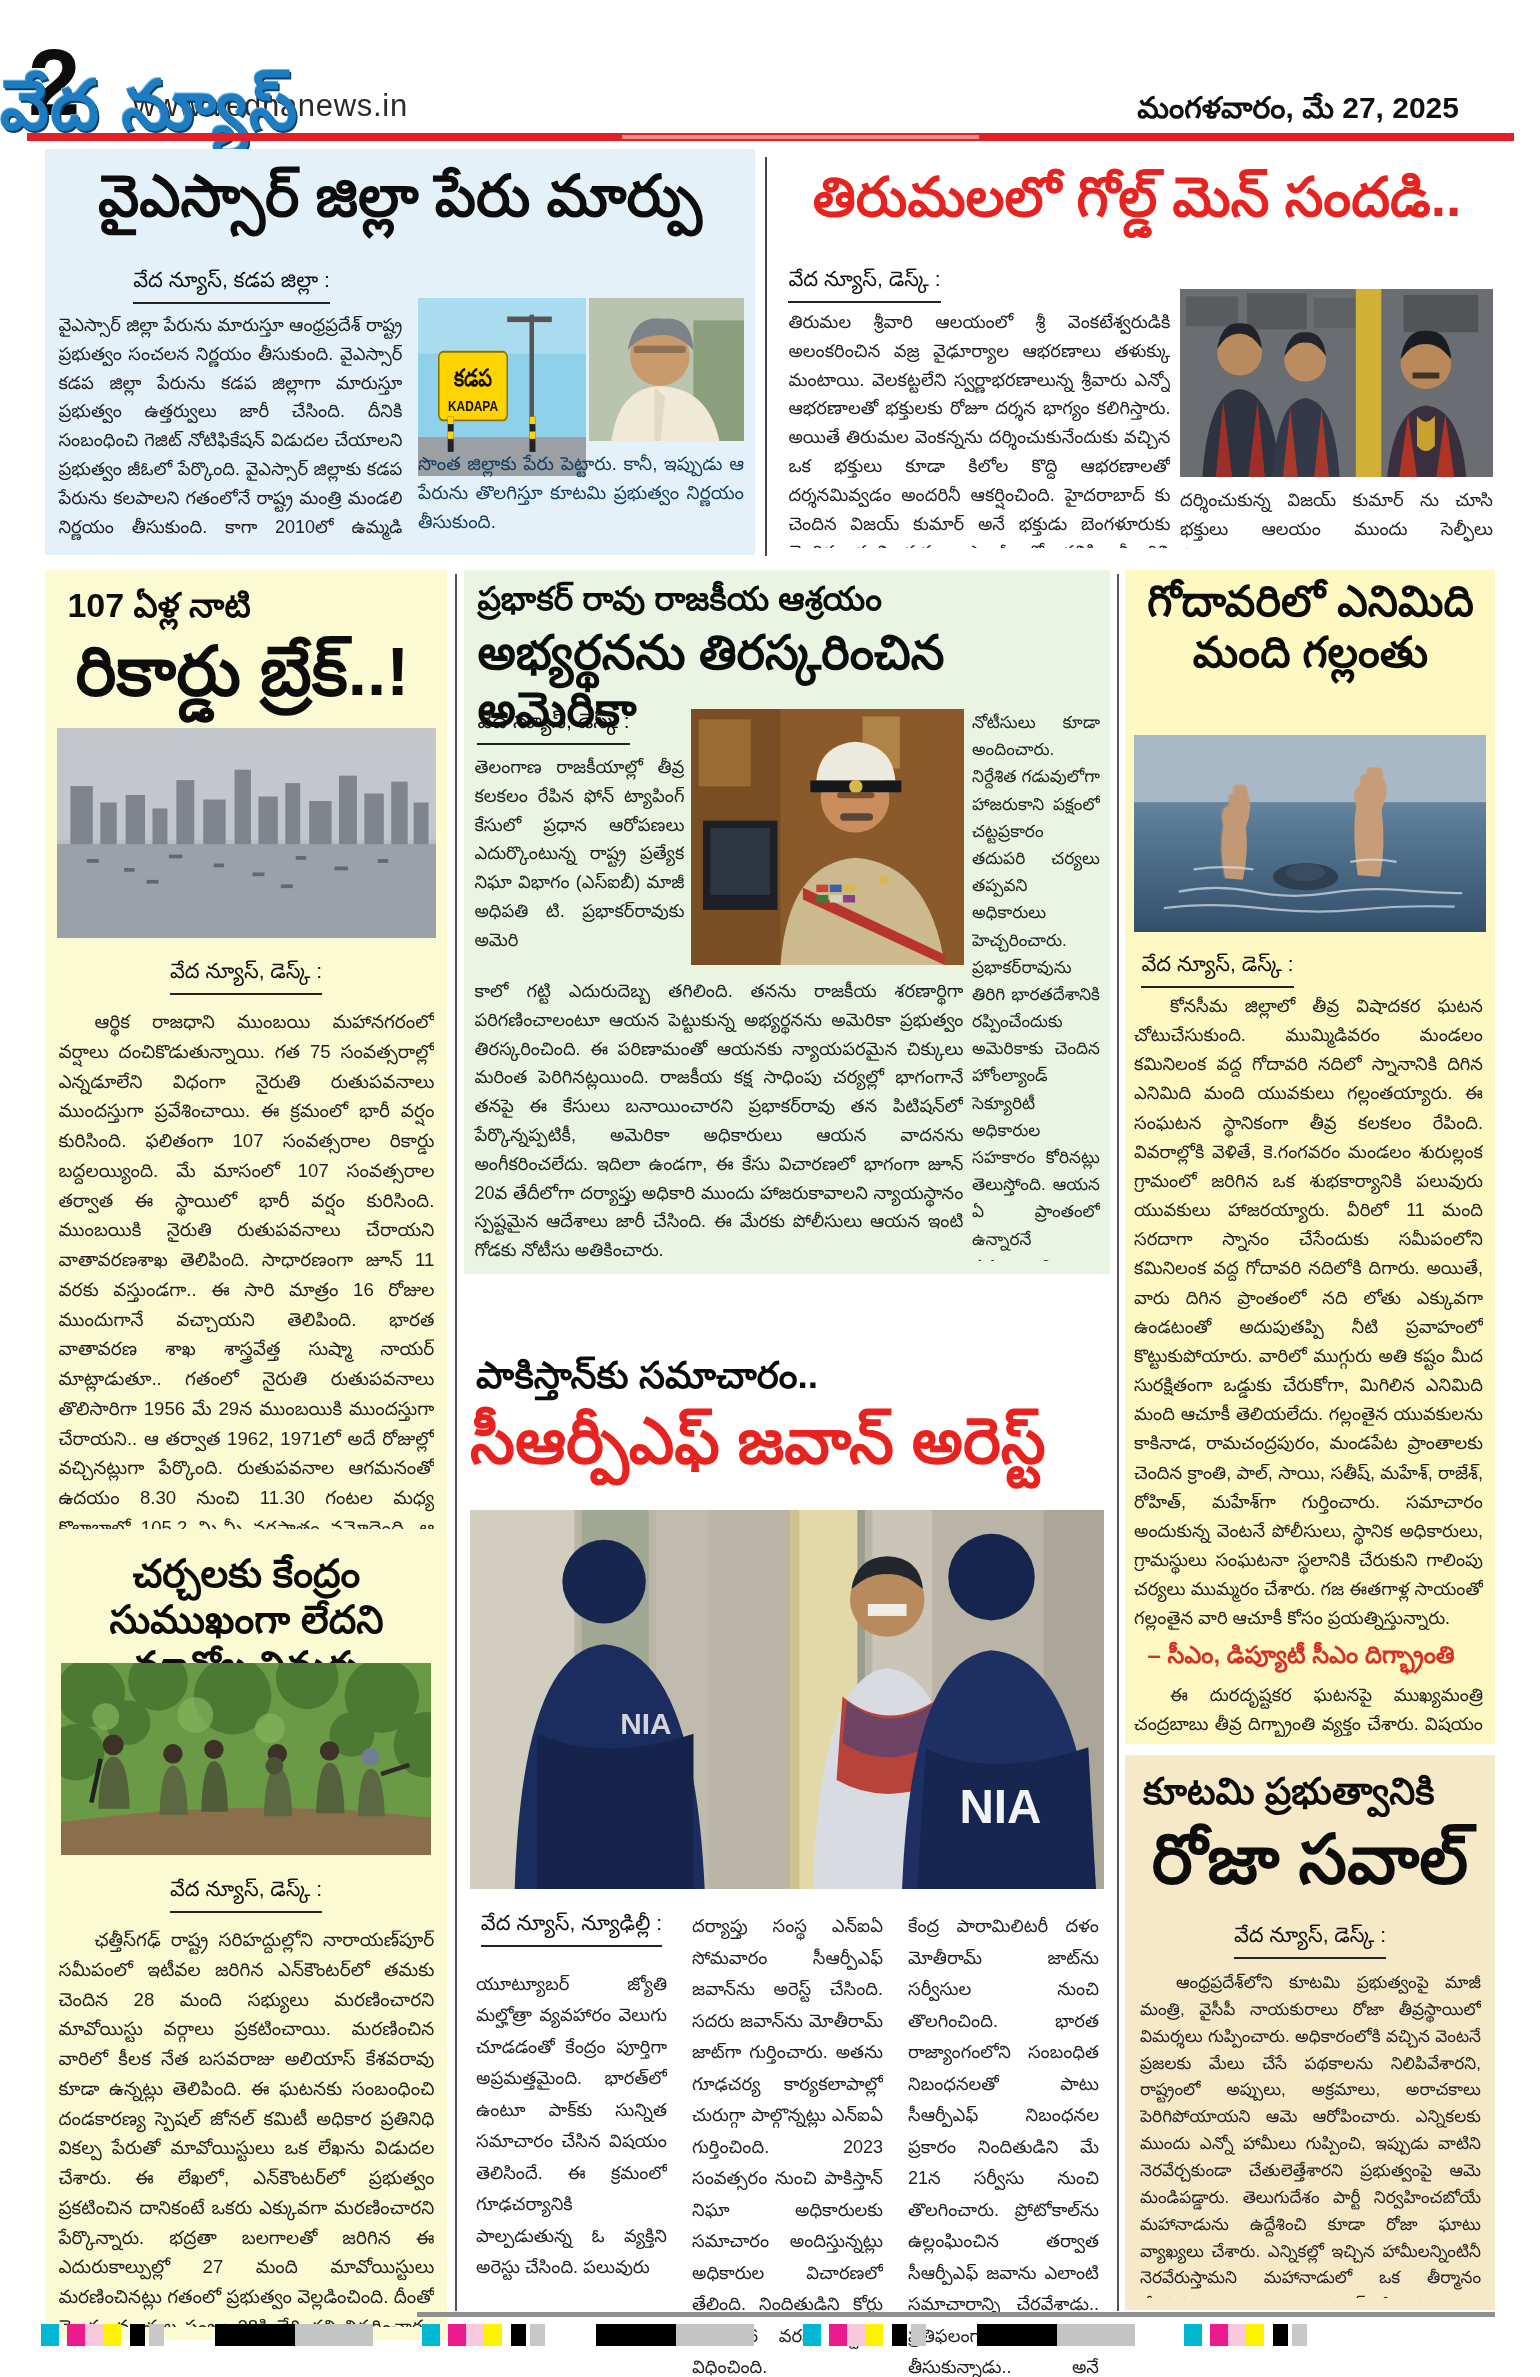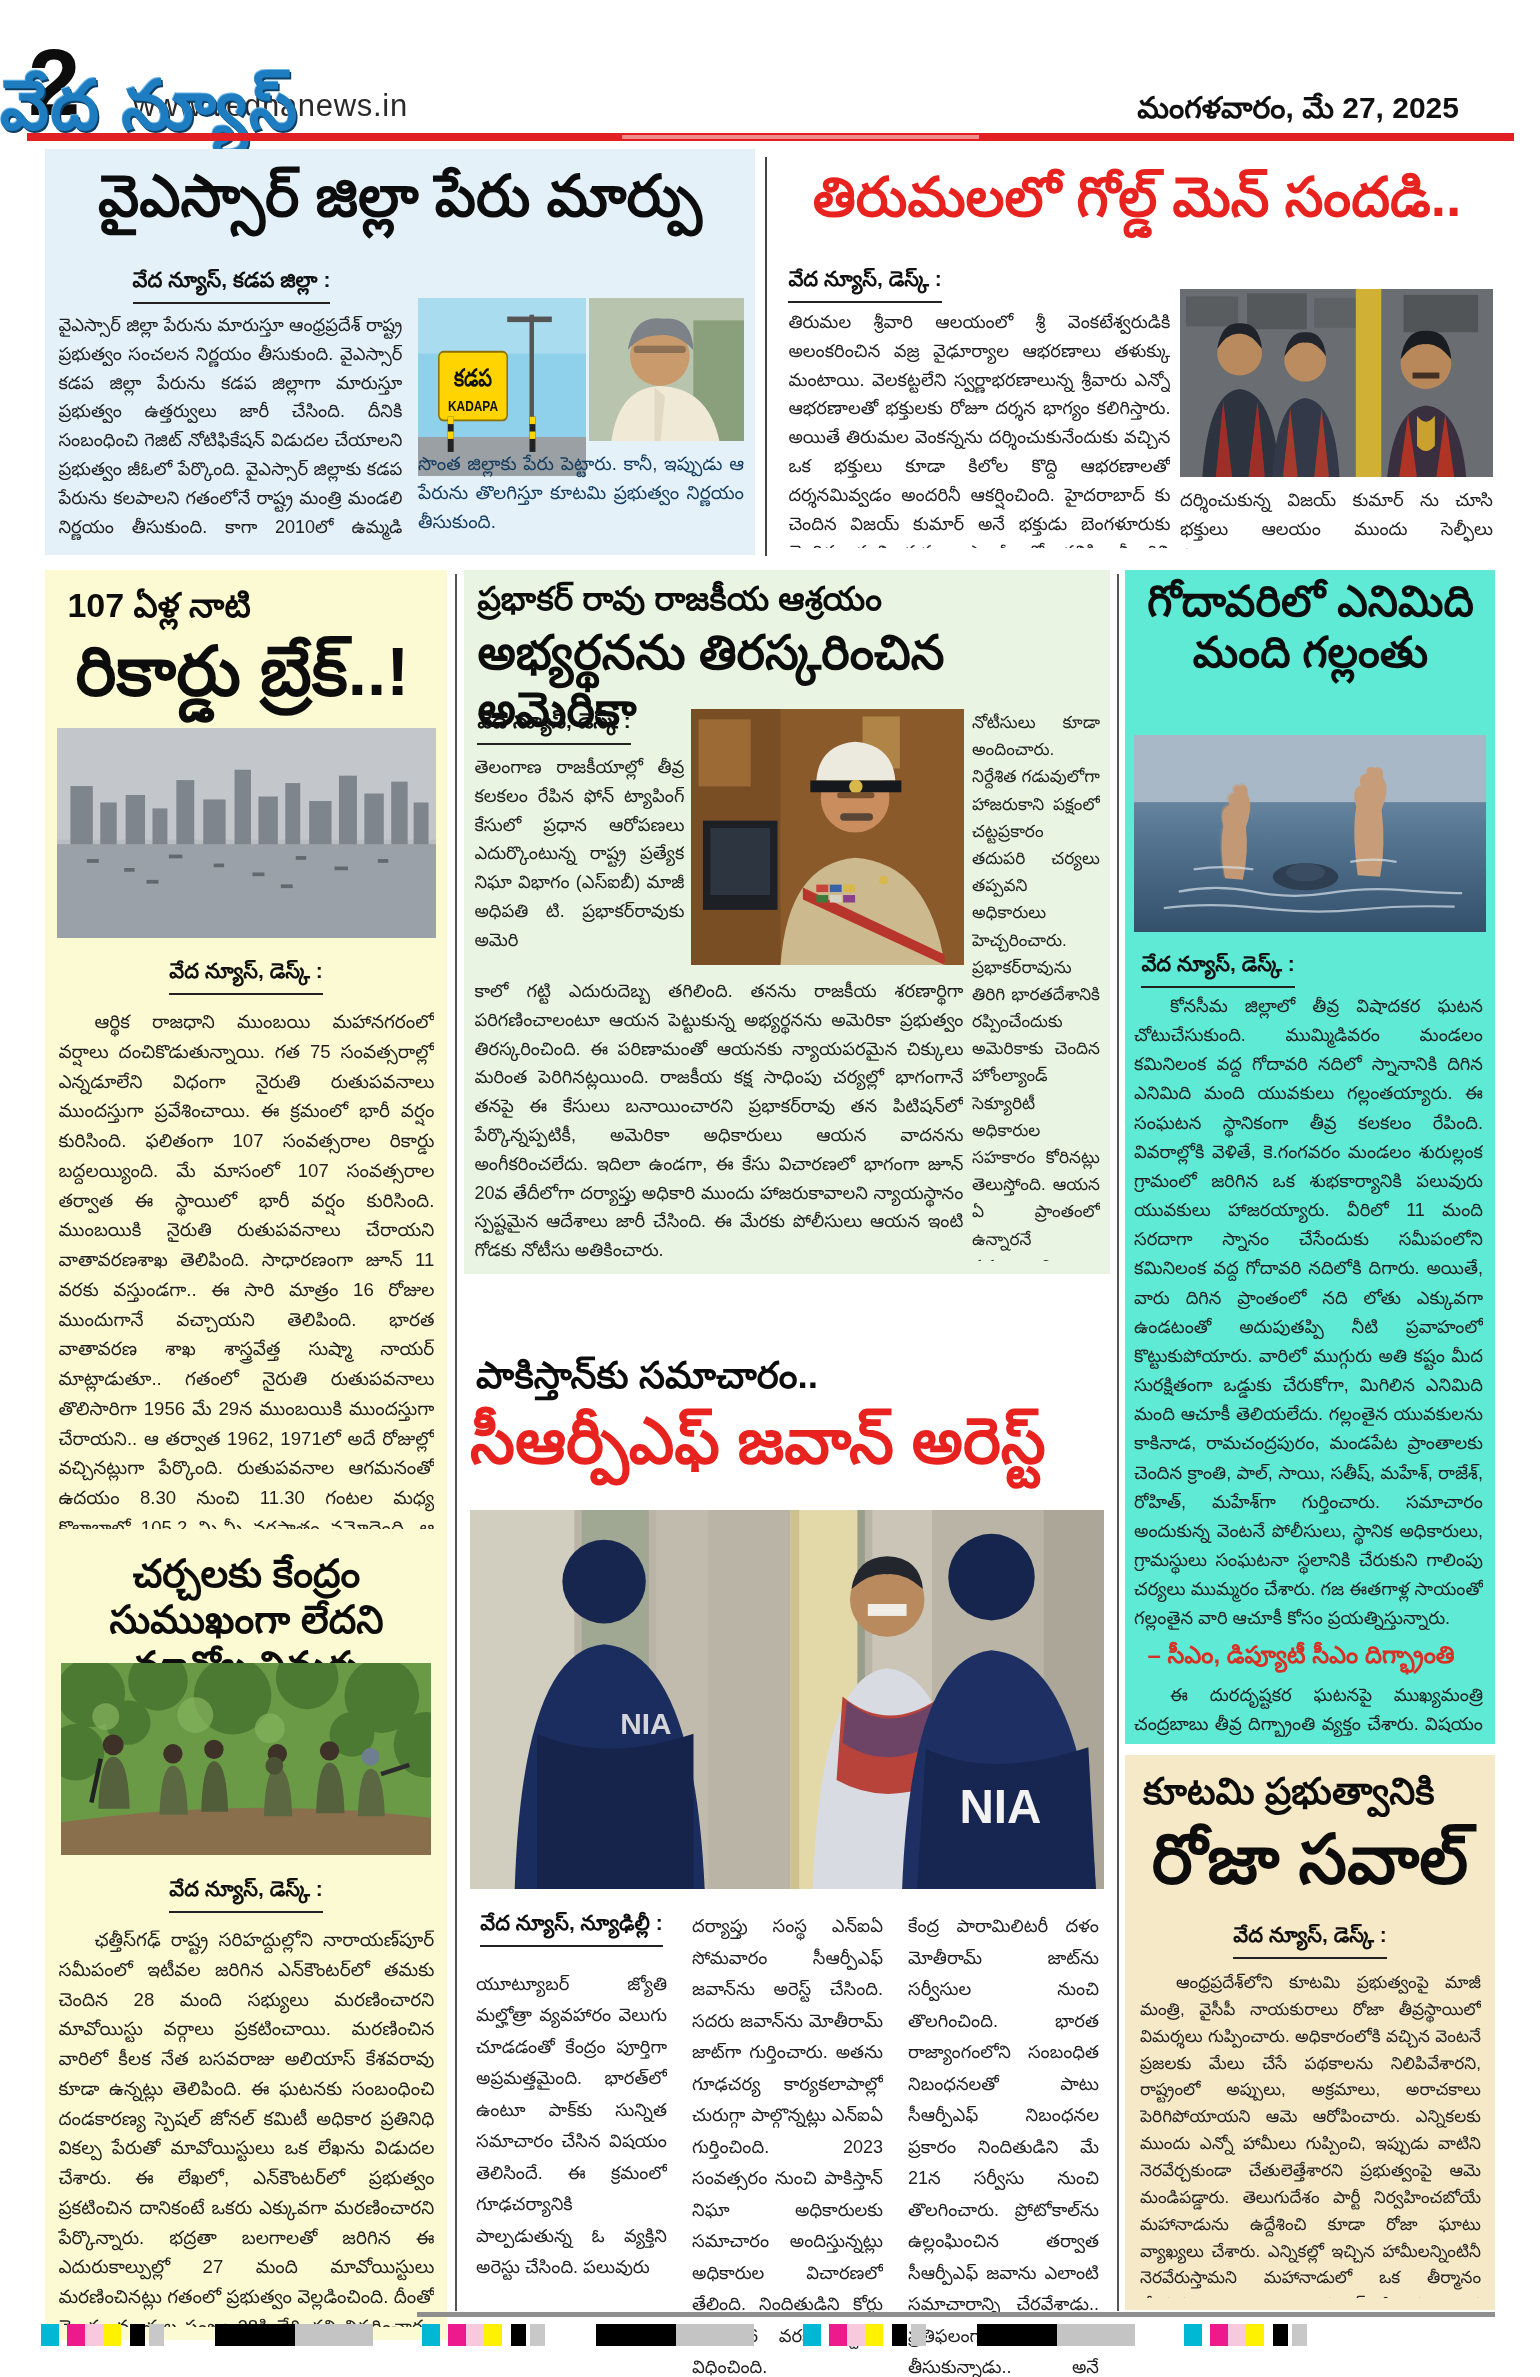--- a/index.html
+++ b/index.html
@@ -11,21 +11,21 @@
   .masthead{position:absolute;left:0;right:0;top:66px;text-align:left;font-size:69px;font-weight:bold;
             color:#1e7dc0;text-shadow:1.5px 1.5px 0 #0d3f66, -0.7px -0.7px 0 #6db6e8;letter-spacing:1.5px;}
   .dateline{position:absolute;right:82px;top:91px;font-size:30px;font-weight:bold;color:#111;}
   .redrule{position:absolute;left:27px;right:27px;top:133px;height:7.5px;background:#e31f26;}
   .redrule span{position:absolute;left:40%;width:24%;top:1.5px;height:4.5px;background:#ef8d8d;display:block;}
   
   .article{position:absolute;box-sizing:border-box;}
   .headline{font-weight:bold;color:#0d0d0d;line-height:1.18;}
   .headline.red{color:#e8231f;}
   .kicker{font-weight:bold;color:#0d0d0d;}
-  .byline{font-weight:bold;font-size:21px;color:#111;}
+  .byline{font-weight:normal;font-size:21px;color:#111;}
   .byline .inner{display:inline-block;border-bottom:2.2px solid #222;padding-bottom:4.5px;}
   .body{font-size:18.6px;line-height:1.6;text-align:justify;color:#1f1f1f;overflow:hidden;}
   .indent{text-indent:36px;}
   .caption{font-size:18.6px;line-height:1.55;color:#123a5e;text-align:justify;}
   .vdiv{position:absolute;background:#444;width:2.2px;}
   .photo{overflow:hidden;background:#ccc;}
   .photo svg{display:block;width:100%;height:100%;}
   .subhead-red{color:#d93025;font-weight:bold;}
   
   .grayrule{position:absolute;left:417px;top:2312px;width:1078px;height:4.5px;background:#8f8f8f;}
@@ -297,21 +297,21 @@
     <div style="position:absolute;left:12px;top:625px;width:623px;height:417px;column-count:3;column-gap:25px;">
       <div class="byline" style="text-align:center;margin-bottom:22px;">
         <span class="inner">వేద న్యూస్, న్యూఢిల్లీ :</span>
       </div>
       <div class="body" style="font-size:18px;line-height:1.75;margin-bottom:13.4px;">యూట్యూబర్ జ్యోతి మల్హోత్రా వ్యవహారం వెలుగు చూడడంతో కేంద్రం పూర్తిగా అప్రమత్తమైంది. భారత్‌లో ఉంటూ పాక్‌కు సున్నిత సమాచారం చేసిన విషయం తెలిసిందే. ఈ క్రమంలో గూఢచర్యానికి పాల్పడుతున్న ఓ వ్యక్తిని అరెస్టు చేసింది. పలువురు</div>
       <div class="body" style="font-size:18px;line-height:1.75;margin-bottom:13.4px;">దర్యాప్తు సంస్థ ఎన్‌ఐఏ సోమవారం సీఆర్పీఎఫ్ జవాన్‌ను అరెస్ట్ చేసింది. సదరు జవాన్‌ను మోతీరామ్ జాట్‌గా గుర్తించారు. అతను గూఢచర్య కార్యకలాపాల్లో చురుగ్గా పాల్గొన్నట్లు ఎన్‌ఐఏ గుర్తించింది. 2023 సంవత్సరం నుంచి పాకిస్తాన్ నిఘా అధికారులకు సమాచారం అందిస్తున్నట్లు అధికారుల విచారణలో తేలింది. నిందితుడిని కోర్టు జూన్ 6 వరకు కస్టడీకి విధించింది.</div>
       <div class="body" style="font-size:18px;line-height:1.75;">కేంద్ర పారామిలిటరీ దళం మోతీరామ్ జాట్‌ను సర్వీసుల నుంచి తొలగించింది. భారత రాజ్యాంగంలోని సంబంధిత నిబంధనలతో పాటు సీఆర్పీఎఫ్ నిబంధనల ప్రకారం నిందితుడిని మే 21న సర్వీసు నుంచి తొలగించారు. ప్రోటోకాల్‌ను ఉల్లంఘించిన తర్వాత సీఆర్పీఎఫ్ జవాను ఎలాంటి సమాచారాన్ని చేరవేశాడు.. ప్రతిఫలంగా ఏం తీసుకున్నాడు.. అనే కోణంలో దర్యాప్తు జరుపుతున్నారు.</div>
     </div>
   </div>
 
-  <div class="article" style="left:1125px;top:570px;width:370px;height:1174px;background:#5eead4;">
+  <div class="article" style="left:1125px;top:570px;width:370px;height:1174px;background:#fef9c3;">
     <div class="headline" style="position:absolute;left:7.5px;top:6px;width:356px;text-align:center;font-size:43px;">గోదావరిలో ఎనిమిది మంది గల్లంతు</div>
     <div class="photo" style="position:absolute;left:9px;top:165px;width:352px;height:197px;">
       <svg viewBox="0 0 472 264" preserveAspectRatio="none">
         <defs>
           <linearGradient id="water" x1="0" y1="0" x2="0" y2="1">
             <stop offset="0" stop-color="#8fa3b5"></stop>
               <stop offset="0.45" stop-color="#5a7a96"></stop>
               <stop offset="1" stop-color="#33506b"></stop>
           </linearGradient>
         </defs>

